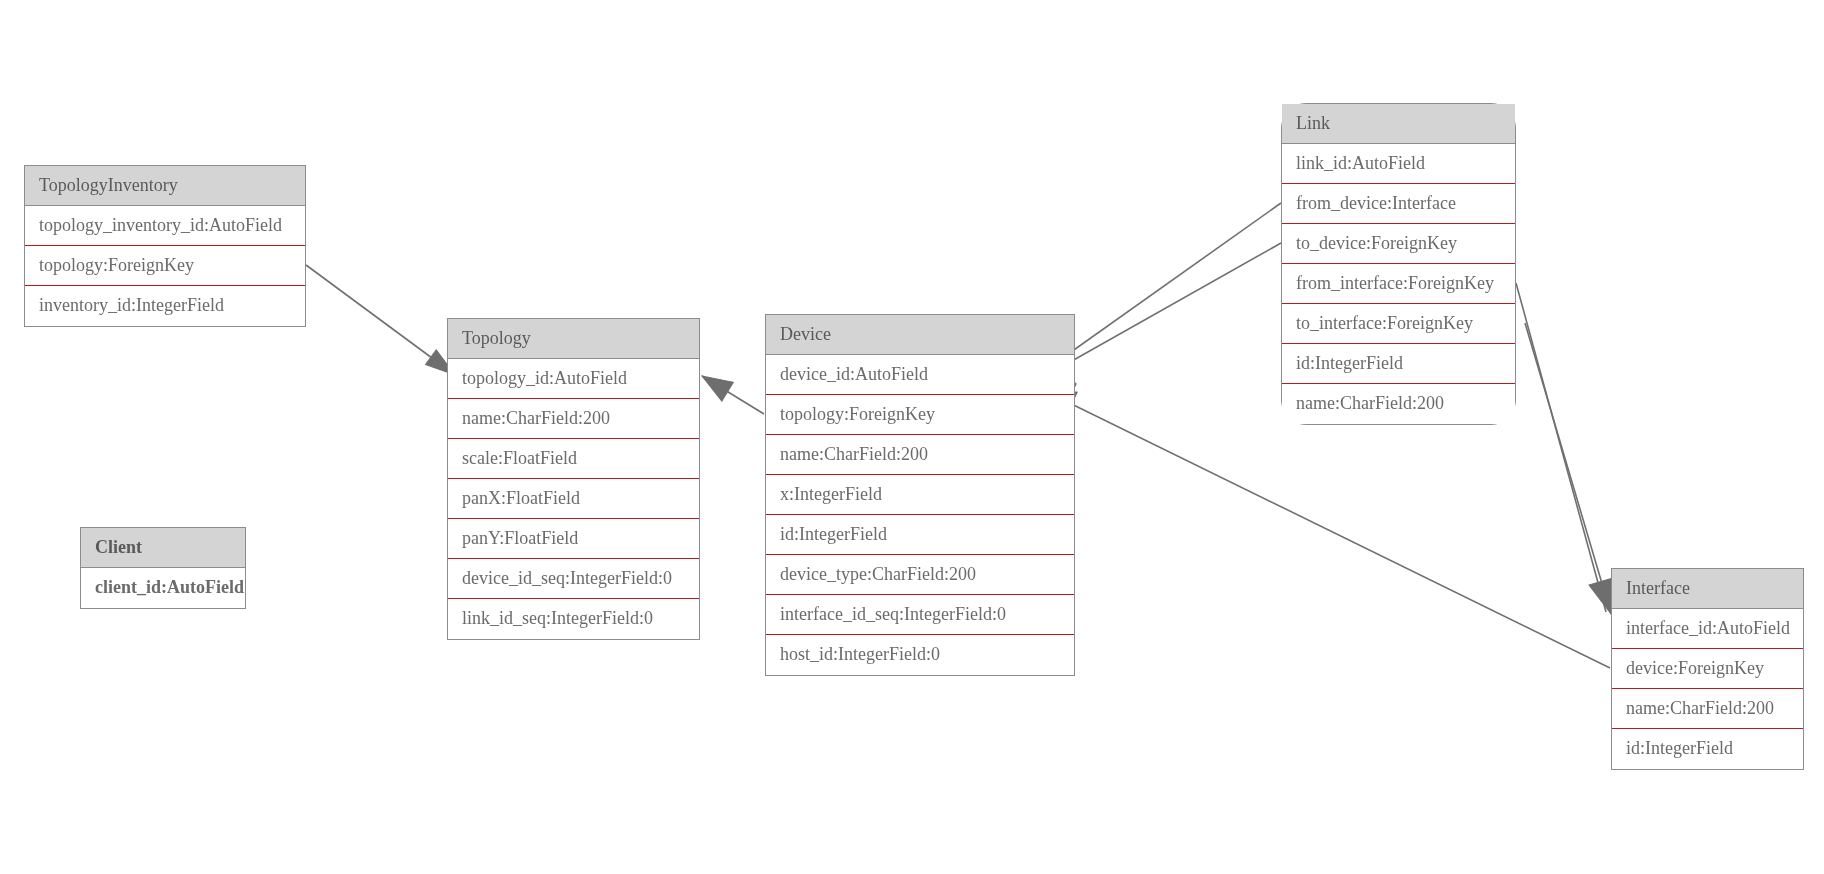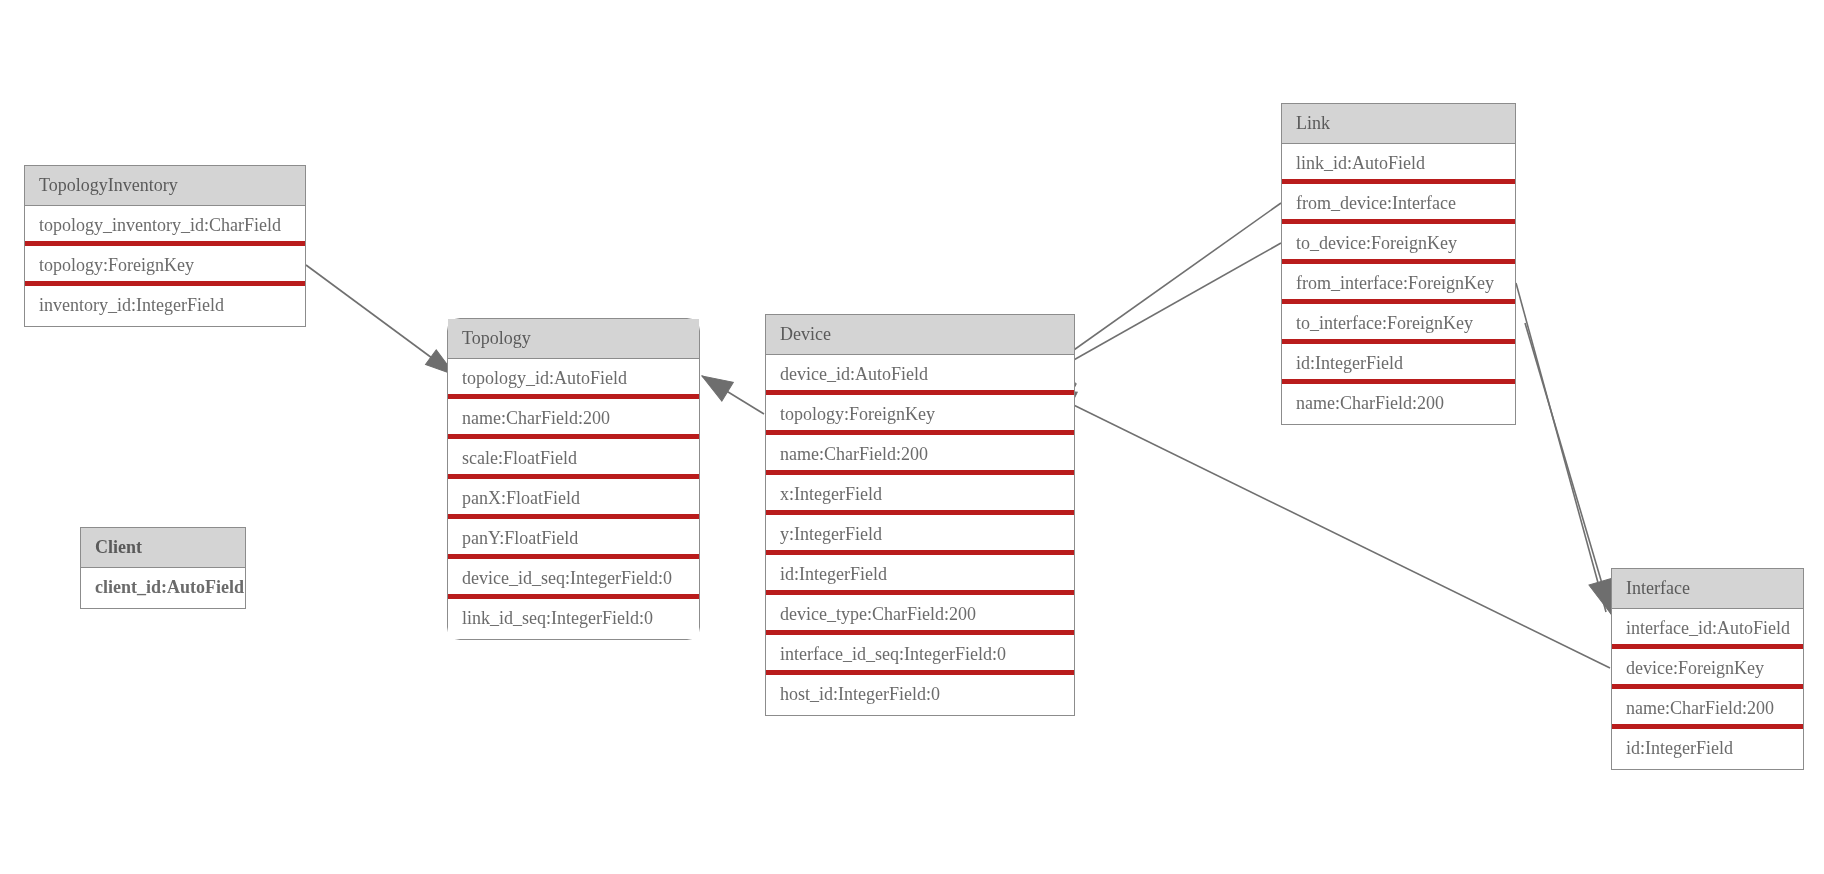--- a/index.html
+++ b/index.html
@@ -41,21 +41,21 @@
     font-size: 18px;
     color: #5a5a5a;
     padding: 0 0 0 14px;
     line-height: 39px;
     height: 40px;
     white-space: nowrap;
     overflow: hidden;
   }
   .entity-field {
     box-sizing: border-box;
-    border-bottom: 5px solid #b91c1c;
+    border-bottom: 1px solid #b91c1c;
     font-size: 18px;
     color: #6b6b6b;
     padding: 0 0 0 14px;
     line-height: 39px;
     height: 40px;
     white-space: nowrap;
     overflow: hidden;
     background: #ffffff;
   }
   .entity-field:last-child {
@@ -106,55 +106,54 @@
     </g>
 
     <g>
       <polygon points="0,0 -34,-13 -34,13" fill="#6e6e6e" stroke="#6e6e6e" stroke-width="1" transform="translate(1611,614) rotate(73.7)"></polygon>
     </g>
 
   </svg>
 
   <div class="entity" style="left:24px; top:165px; width:282px;">
     <div class="entity-title">TopologyInventory</div>
-    <div class="entity-field">topology_inventory_id:CharField</div>
+    <div class="entity-field">topology_inventory_id:AutoField</div>
     <div class="entity-field">topology:ForeignKey</div>
     <div class="entity-field">inventory_id:IntegerField</div>
   </div>
 
   <div class="entity" style="left:80px; top:527px; width:166px;font-weight:bold;">
     <div class="entity-title">Client</div>
     <div class="entity-field">client_id:AutoField</div>
   </div>
 
-  <div class="entity" style="left:447px; top:318px; width:253px;border-radius:13px;">
+  <div class="entity" style="left:447px; top:318px; width:253px;">
     <div class="entity-title">Topology</div>
     <div class="entity-field">topology_id:AutoField</div>
     <div class="entity-field">name:CharField:200</div>
     <div class="entity-field">scale:FloatField</div>
     <div class="entity-field">panX:FloatField</div>
     <div class="entity-field">panY:FloatField</div>
     <div class="entity-field">device_id_seq:IntegerField:0</div>
     <div class="entity-field">link_id_seq:IntegerField:0</div>
   </div>
 
   <div class="entity" style="left:765px; top:314px; width:310px;">
     <div class="entity-title">Device</div>
     <div class="entity-field">device_id:AutoField</div>
     <div class="entity-field">topology:ForeignKey</div>
     <div class="entity-field">name:CharField:200</div>
     <div class="entity-field">x:IntegerField</div>
-    <div class="entity-field">y:IntegerField</div>
     <div class="entity-field">id:IntegerField</div>
     <div class="entity-field">device_type:CharField:200</div>
     <div class="entity-field">interface_id_seq:IntegerField:0</div>
     <div class="entity-field">host_id:IntegerField:0</div>
   </div>
 
-  <div class="entity" style="left:1281px; top:103px; width:235px;">
+  <div class="entity" style="left:1281px; top:103px; width:235px;border-radius:25px;">
     <div class="entity-title">Link</div>
     <div class="entity-field">link_id:AutoField</div>
     <div class="entity-field">from_device:Interface</div>
     <div class="entity-field">to_device:ForeignKey</div>
     <div class="entity-field">from_interface:ForeignKey</div>
     <div class="entity-field">to_interface:ForeignKey</div>
     <div class="entity-field">id:IntegerField</div>
     <div class="entity-field">name:CharField:200</div>
   </div>
 

